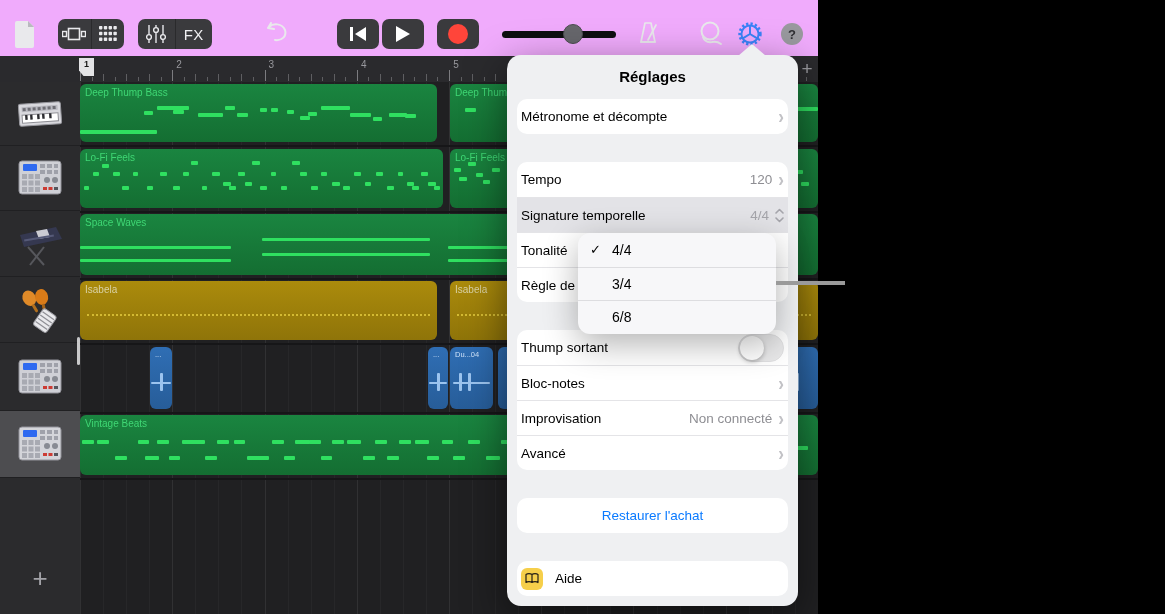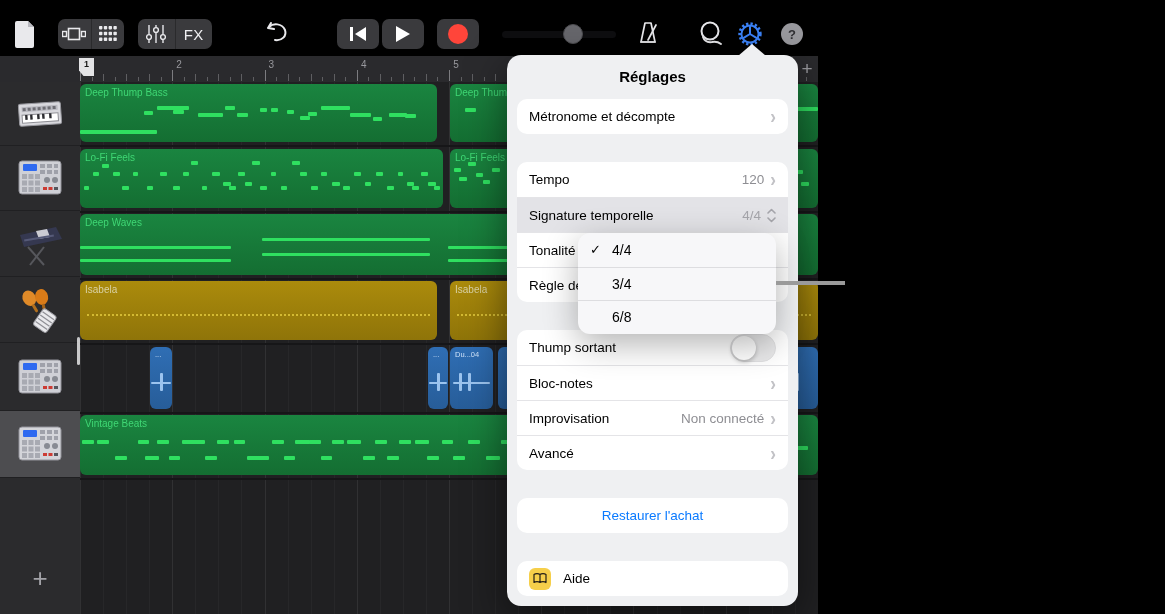--- a/index.html
+++ b/index.html
@@ -1,21 +1,21 @@
 <!DOCTYPE html>
 <html><head>
 <meta charset="utf-8">
 <style>
   html,body{margin:0;padding:0;background:#000;width:1165px;height:614px;overflow:hidden;
     font-family:"Liberation Sans","DejaVu Sans",sans-serif;-webkit-font-smoothing:antialiased;}
   .stage{position:relative;width:1165px;height:614px;background:#000;}
   .app{position:absolute;left:0;top:0;width:818px;height:614px;background:#1f1f21;overflow:hidden;}
 
   
-  .toolbar{position:absolute;left:0;top:0;width:818px;height:56px;background:#000000;}
+  .toolbar{position:absolute;left:0;top:0;width:818px;height:56px;background:#f0abfc;}
   .tbtn{position:absolute;top:19px;height:30px;background:#3a3a3d;border-radius:7px;display:flex;align-items:center;justify-content:center;}
   .seg{position:absolute;top:19px;height:30px;background:#3a3a3d;border-radius:7px;display:flex;overflow:hidden;}
   .seg .cell{display:flex;align-items:center;justify-content:center;height:100%;}
   .seg .cell + .cell{border-left:1px solid #2a2a2c;}
   .icon-plain{position:absolute;display:flex;align-items:center;justify-content:center;}
   .fx-label{color:#efeff1;font-size:15px;letter-spacing:.5px;}
   .slider-track{position:absolute;left:502px;top:31px;width:114px;height:7px;background:#0e0e10;border-radius:4px;}
   .slider-knob{position:absolute;left:563px;top:24px;width:20px;height:20px;border-radius:50%;background:#67676c;border:1px solid #4c4c50;box-sizing:border-box;}
   .record-dot{width:20px;height:20px;border-radius:50%;background:#ff453a;}
   .help-circle{position:absolute;left:781px;top:23px;width:22px;height:22px;border-radius:50%;background:#99999e;color:#2f2f33;font-size:13px;font-weight:bold;display:flex;align-items:center;justify-content:center;}
@@ -53,21 +53,21 @@
   .note{position:absolute;background:#2fe060;border-radius:1px;}
   .dotline{position:absolute;left:2%;width:96%;border-top:2px dotted #e2ca3e;opacity:.8;}
   .waveline{position:absolute;background:#9cc4ef;border-radius:1px;}
 
   
   .popover{position:absolute;left:507px;top:55px;width:291px;height:551px;background:#eff0f2;border-radius:14px;
     box-shadow:0 12px 40px rgba(0,0,0,.5);}
   .pop-arrow{position:absolute;left:231px;top:-11px;width:0;height:0;border-left:14px solid transparent;border-right:14px solid transparent;border-bottom:12px solid #eff0f2;}
   .pop-title{position:absolute;left:0;top:13px;width:100%;text-align:center;font-size:15px;font-weight:bold;color:#000;}
   .group{position:absolute;left:10px;width:271px;background:#fff;border-radius:10px;overflow:hidden;}
-  .prow{position:relative;height:35px;display:flex;align-items:center;padding:0 12px;box-sizing:border-box;font-size:13.5px;color:#000;}
+  .prow{position:relative;height:35px;display:flex;align-items:center;padding:0 4px;box-sizing:border-box;font-size:13.5px;color:#000;}
   .prow + .prow{border-top:1px solid #e4e4e7;}
   .prow .lab{flex:1;white-space:nowrap;overflow:hidden;}
   .prow .val{color:#8e8e93;margin-right:6px;}
   .prow.pressed{background:#e3e3e7;}
   .chev{color:#c2c2c6;font-size:17px;font-weight:bold;line-height:1;transform:scaleY(1.15);}
   .toggle{width:46px;height:28px;border-radius:14px;background:#e9e9ea;position:relative;border:1px solid #e0e0e2;box-sizing:border-box;}
   .toggle .knob{position:absolute;left:1px;top:1px;width:24px;height:24px;border-radius:50%;background:#fff;box-shadow:0 2px 4px rgba(0,0,0,.25);}
   .restore-row{justify-content:center;color:#0a7aff;}
   .help-book{width:22px;height:22px;border-radius:6px;background:#f6cf4a;display:flex;align-items:center;justify-content:center;margin-right:12px;flex:none;}
 
@@ -388,21 +388,21 @@
             <div class="note" style="left: 2.5%; top: 47%; width: 2%; height: 4px;"></div>
             <div class="note" style="left: 5%; top: 22%; width: 2%; height: 4px;"></div>
             <div class="note" style="left: 7%; top: 40%; width: 2%; height: 4px;"></div>
             <div class="note" style="left: 9%; top: 52%; width: 2%; height: 4px;"></div>
             <div class="note" style="left: 11.5%; top: 32%; width: 2%; height: 4px;"></div>
             <div class="note" style="left: 94%; top: 36%; width: 2%; height: 4px;"></div>
             <div class="note" style="left: 95.5%; top: 56%; width: 2%; height: 4px;"></div>
           </div>
           <div class="rowsep" style="top: 196px;"></div>
           <div class="region green" style="left: 0px; top: 132px; width: 738px; height: 61px;">
-            <span class="rlabel">Deep Waves</span>
+            <span class="rlabel">Space Waves</span>
             <div class="note" style="left: 0%; top: 52%; width: 20.5%; height: 3px;"></div>
             <div class="note" style="left: 0%; top: 74%; width: 20.5%; height: 3px;"></div>
             <div class="note" style="left: 24.7%; top: 40%; width: 22.7%; height: 3px;"></div>
             <div class="note" style="left: 24.7%; top: 64%; width: 22.7%; height: 3px;"></div>
             <div class="note" style="left: 49.9%; top: 52%; width: 28%; height: 3px;"></div>
             <div class="note" style="left: 49.9%; top: 74%; width: 28%; height: 3px;"></div>
           </div>
           <div class="rowsep" style="top: 261px;"></div>
           <div class="region yellow" style="left: 0px; top: 199px; width: 357px; height: 59px;">
             <span class="rlabel">Isabela</span>

